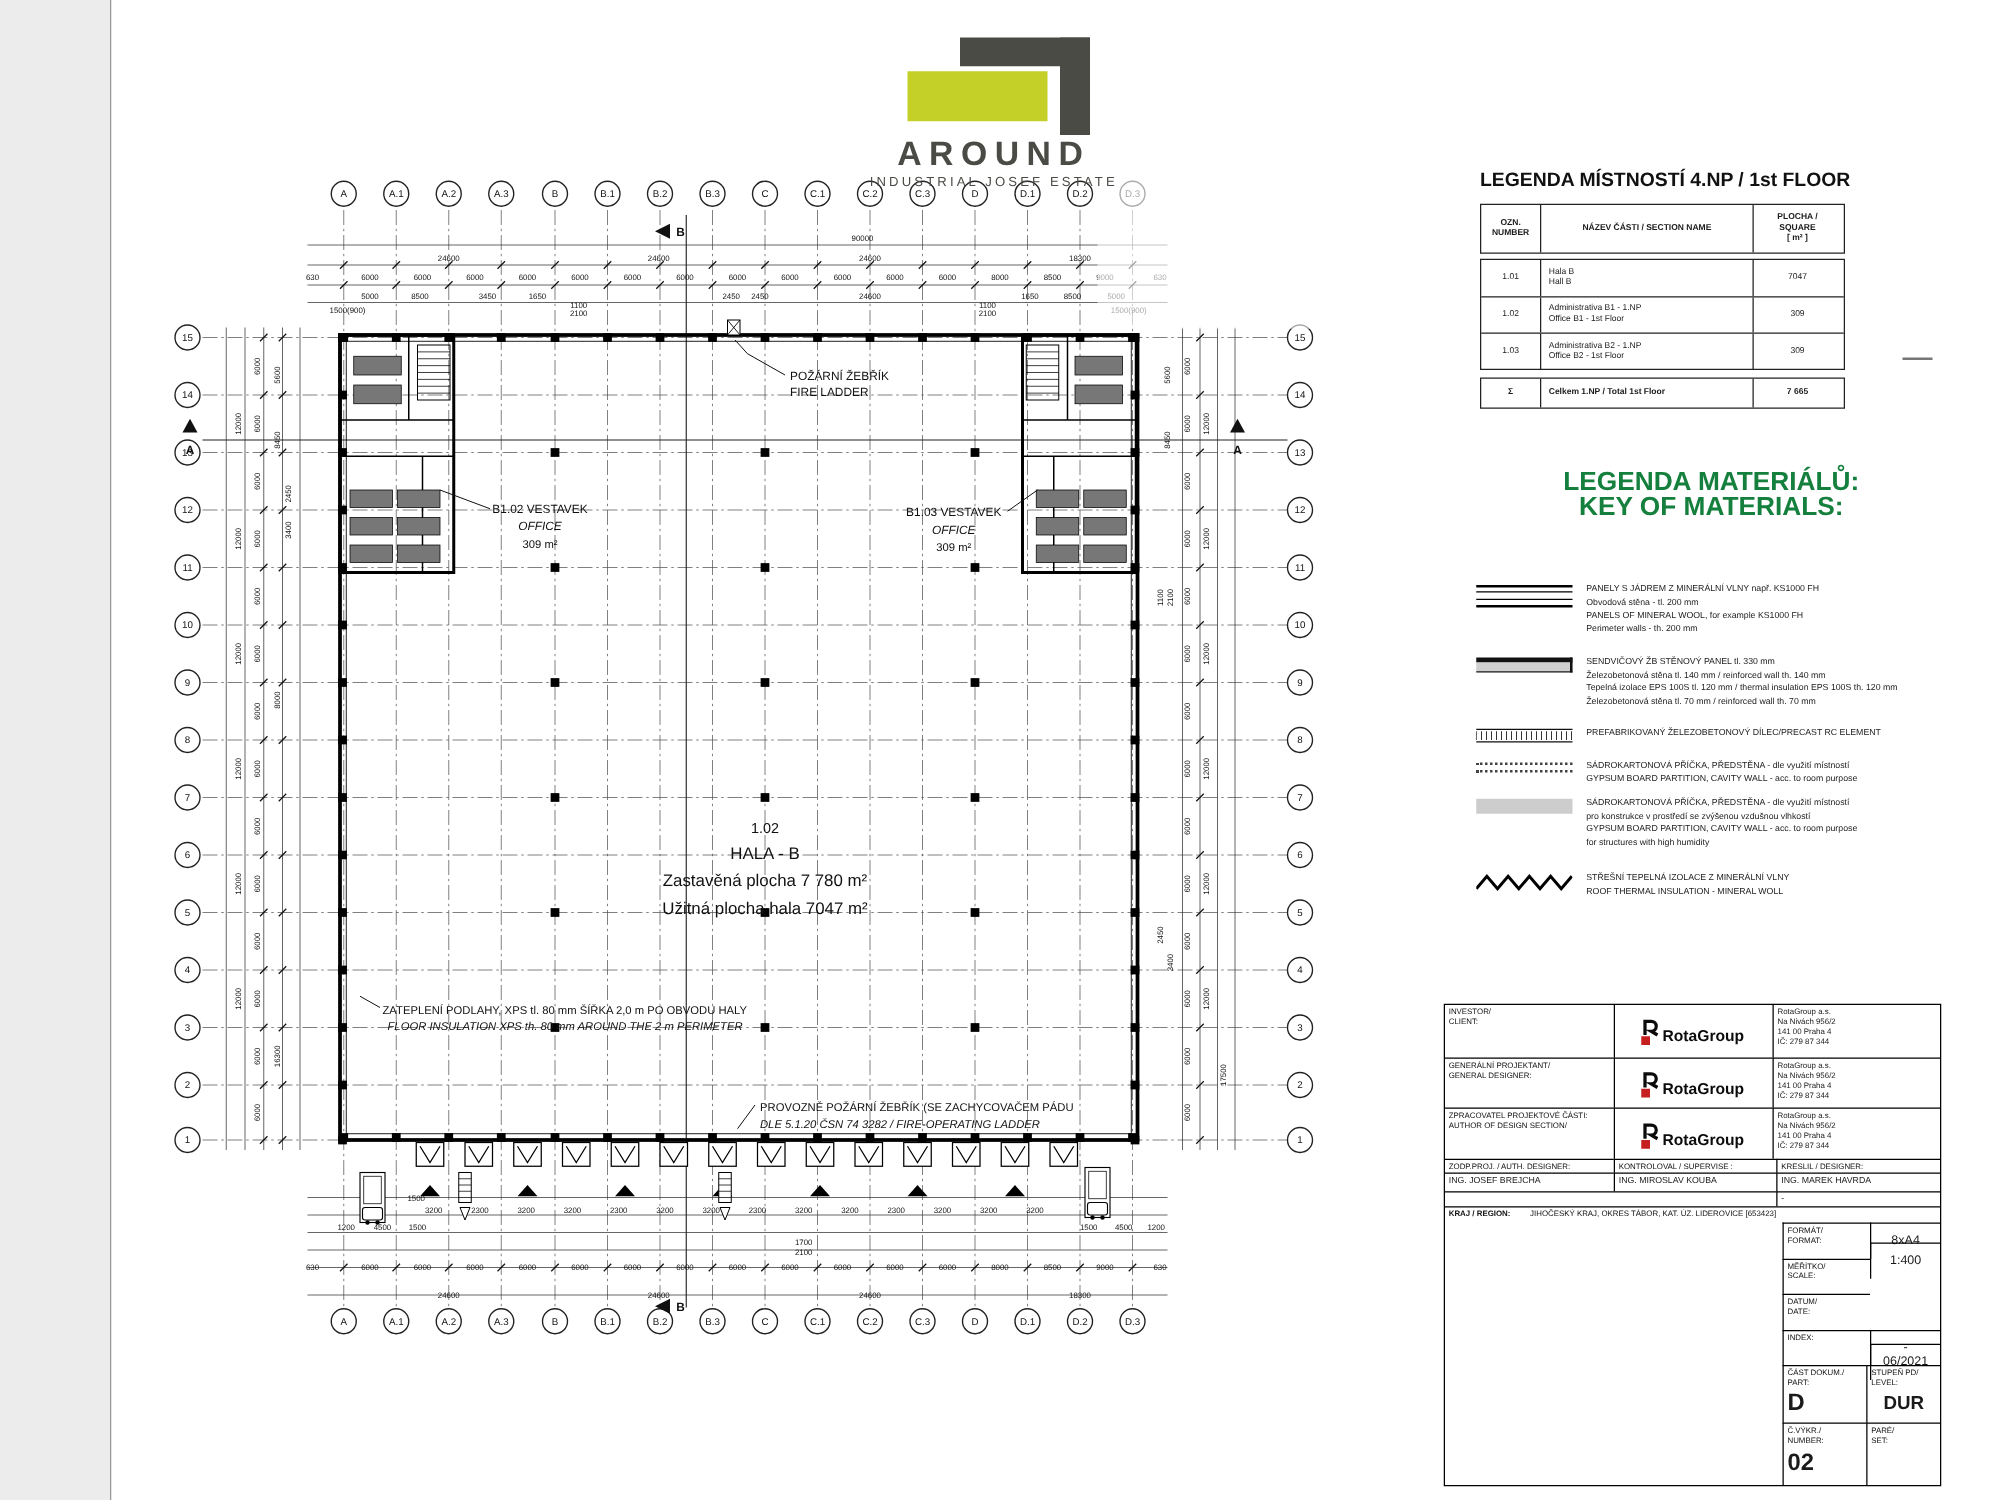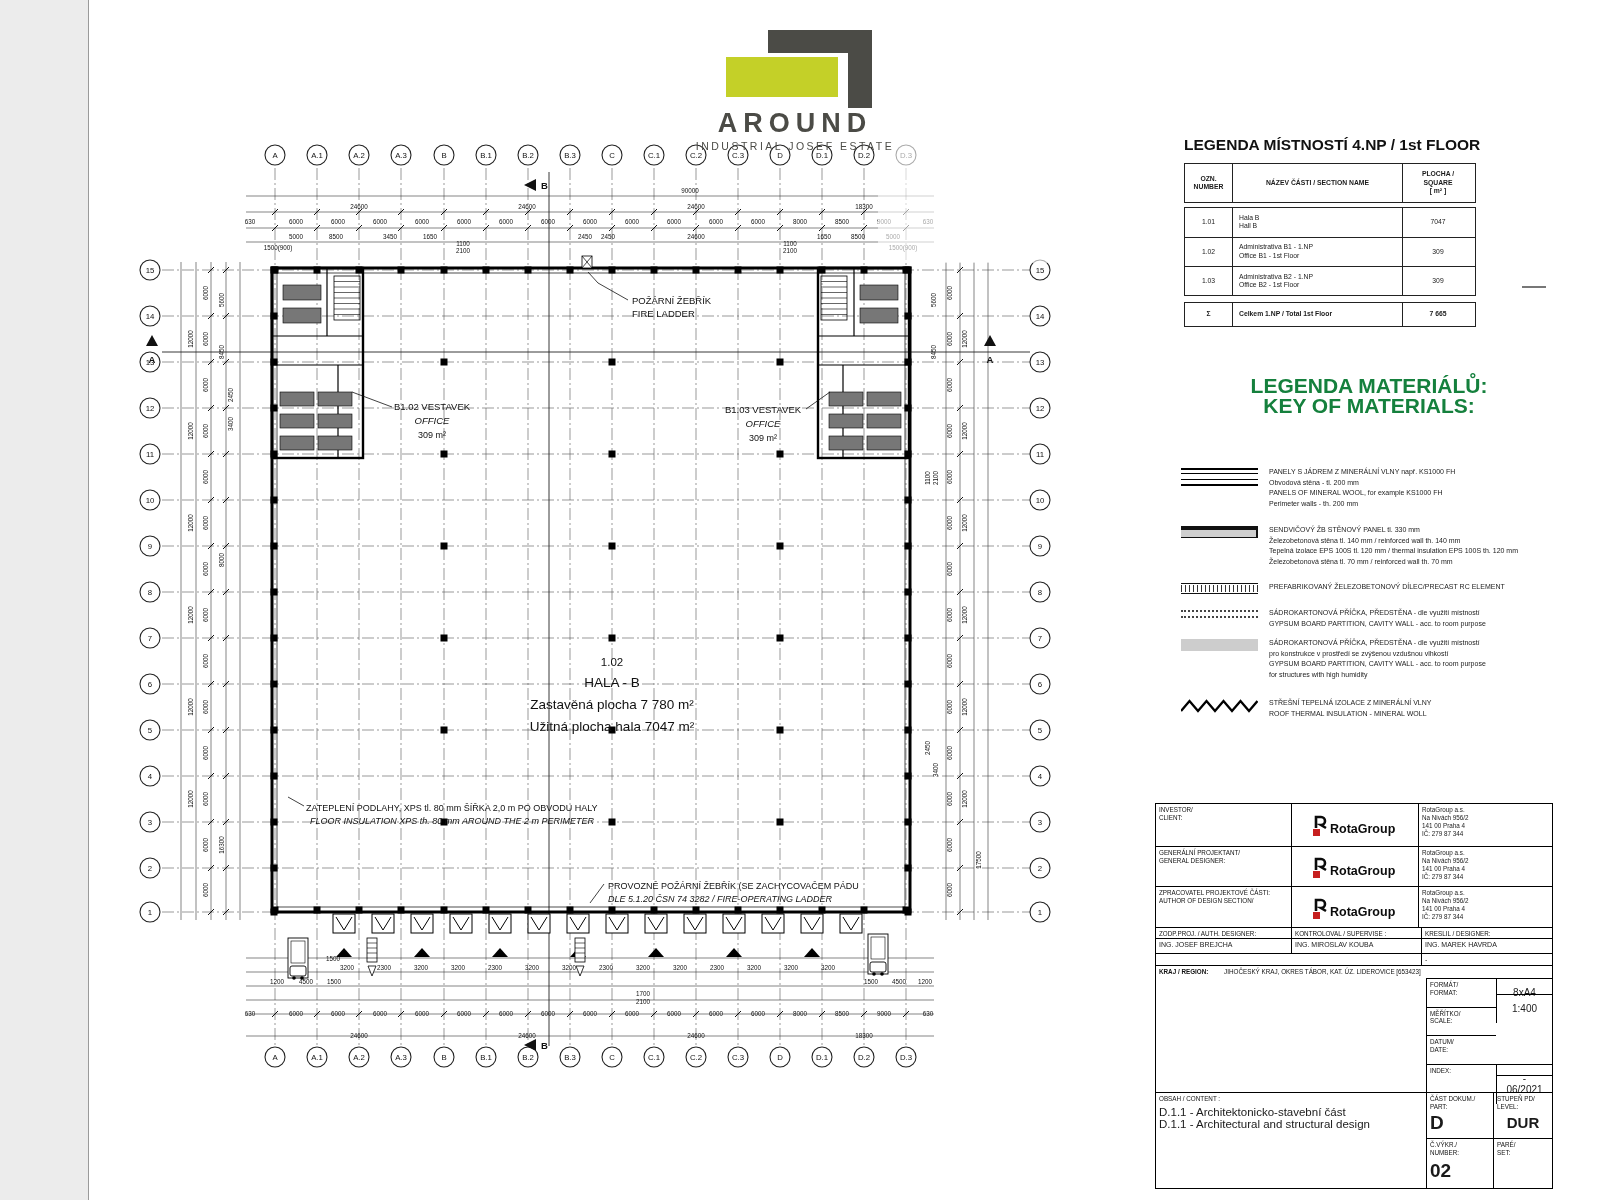--- a/index.html
+++ b/index.html
@@ -1083,25 +1083,20 @@
           <div class="lbl">DATE:</div>
         </div>
         <div class="tc" style="left: 340px; top: 231px; width: 56px; height: 28.5px; font-size: 10px; display: flex; align-items: center; justify-content: center; margin-top: 40px;">06/2021</div>
         <div class="tc" style="left: 270px; top: 259.5px; width: 70px; height: 28.5px;">
           <div class="lbl">INDEX:</div>
           <div class="lbl"></div>
         </div>
         <div class="tc" style="left: 340px; top: 259.5px; width: 56px; height: 28.5px; font-size: 10px; display: flex; align-items: center; justify-content: center;">-</div>
       </div>
 
-  <div class="tc nl" style="left:0;top:288px;width:270px;height:46px;">
-    <div class="lbl">OBSAH / CONTENT :</div>
-    <div style="font-size:11.5px;margin-top:3px;">D.1.1 - Architektonicko-stavební část</div>
-    <div style="font-size:11.5px;">D.1.1 - Architectural and structural design</div>
-  </div>
   <div class="tc" style="left:270px;top:288px;width:67px;height:46px;">
     <div class="lbl">ČÁST DOKUM./</div>
         <div class="lbl">PART:</div>
     <div class="val-big" style="margin-top:2px;">D</div>
   </div>
   <div class="tc" style="left:337px;top:288px;width:59px;height:46px;">
     <div class="lbl">STUPEŇ PD/</div>
         <div class="lbl">LEVEL:</div>
     <div style="font-size:15px;font-weight:bold;margin-top:4px;text-align:center;">DUR</div>
   </div>

